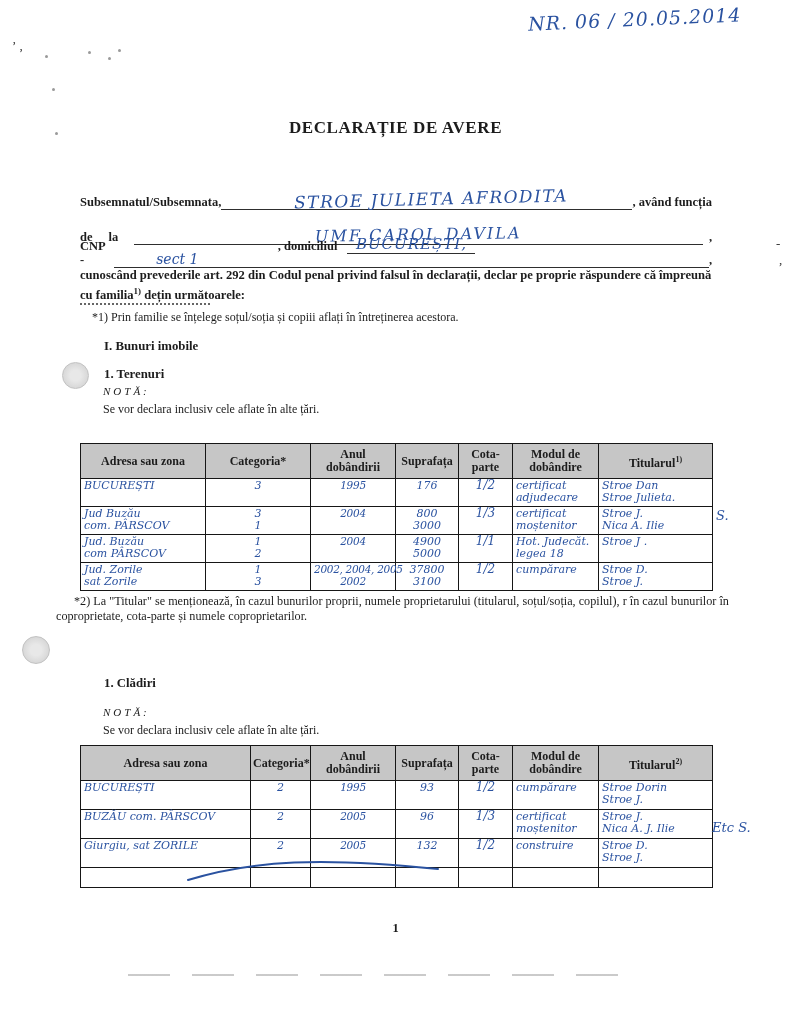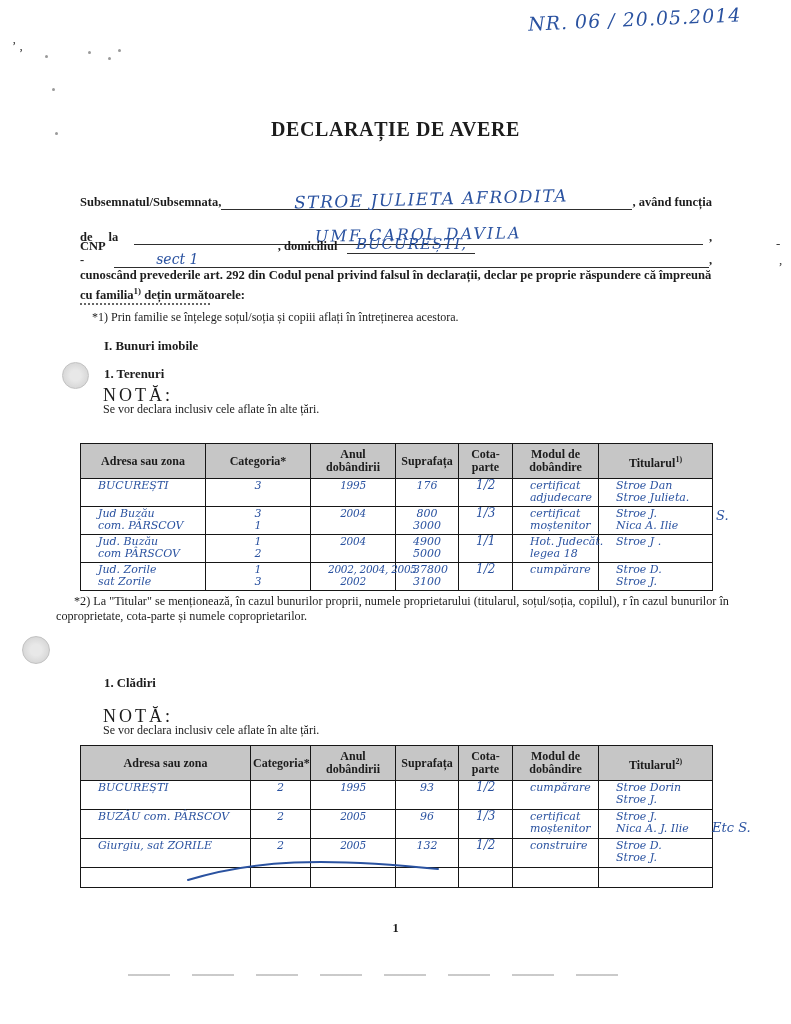--- a/index.html
+++ b/index.html
@@ -12,48 +12,48 @@
   .hw{ font-family:"DejaVu Serif", serif; font-style:italic; color:#2a52a0; }
   .hw-nr{ position:absolute; left:528px; top:8px; font-size:19px; letter-spacing:1px;
           transform:rotate(-2.5deg); white-space:nowrap; }
   .hw-name{ font-size:17px; letter-spacing:1.5px; transform:rotate(-1.5deg); padding-left:8px;}
   .hw-func{ font-size:15px; letter-spacing:1px; transform:rotate(-1deg);}
   .hw-emp{ font-size:16px; letter-spacing:2px; transform:rotate(-1deg);}
   .hw-dom{ font-size:15px; letter-spacing:1px;}
   .hw-sect{ font-size:14px; margin-left:42px;font-style:italic;}
   
   .title{ position:absolute; left:0; right:0; top:118px; text-align:center;
-          font-weight:bold; font-size:20px; letter-spacing:0.6px;}
+          font-weight:bold; font-size:17px; letter-spacing:0.6px;}
   .line{ position:absolute; left:80px; right:79px; display:flex; align-items:flex-end;}
   .lbl{ font-weight:bold; font-size:12.5px; white-space:pre;}
   .fill{ display:flex; align-items:flex-end; justify-content:center;}
   .u{ border-bottom:1.2px solid #2e2e2e;}
   .l1{ top:186px; height:24px;}
   .l2{ top:209px; height:36px;}
   .l3{ top:230px; height:24px;text-align:center;}
   .l4{ top:248px; height:20px;}
   .legal{ position:absolute; left:80px; width:642px; top:268px; font-weight:bold;
           font-size:12.6px; line-height:15.5px;}
   .legal sup{ font-size:9px;}
   .dotted{ position:absolute; left:80px; top:303px; width:130px;
            border-bottom:2px dotted #666; height:0;}
   .fn1{ position:absolute; left:92px; top:310px; font-size:12px;}
   .heading{ position:absolute; left:104px; font-weight:bold; font-size:12.8px;}
-  .nota-lbl{ position:absolute; left:103px; font-size:18px; letter-spacing:3px;}
+  .nota-lbl{ position:absolute; left:103px; font-size:11px; letter-spacing:3px;font-style:italic;}
   .nota-txt{ position:absolute; left:103px; font-size:12px;}
   
   table{ position:absolute; left:80px; border-collapse:collapse; table-layout:fixed;
          width:632px;}
   .t1{ top:443px;}
   .t2{ top:745px;}
   th,td{ border:1.6px solid #161616; overflow:visible;}
   th{ background:#c6c6c6; font-size:12px; line-height:13px; font-weight:bold;
       padding:4px 2px; text-align:center;}
   th sup{ font-size:8px;}
-  td{ vertical-align:top; padding:1px 17px;}
+  td{ vertical-align:top; padding:1px 3px;}
   .t1 tbody tr{ height:28px;}
   .t2 tbody tr{ height:29px;}
   .t2 tbody tr:last-child{ height:20px;}
   .hwl{ display:block; font-family:"DejaVu Serif",serif; font-style:italic;
         color:#2a52a0; font-size:11px; line-height:11.5px; white-space:nowrap;}
   .col-categoria,.col-anul,.col-suprafata,.col-cota{ text-align:center;}
   .col-anul .hwl{ font-size:10.5px; letter-spacing:-0.3px;}
   .col-cota .hwl{ font-size:12px;}
   
   .fnblock{ position:absolute; left:56px; width:678px; font-size:12.2px; line-height:15px;}

